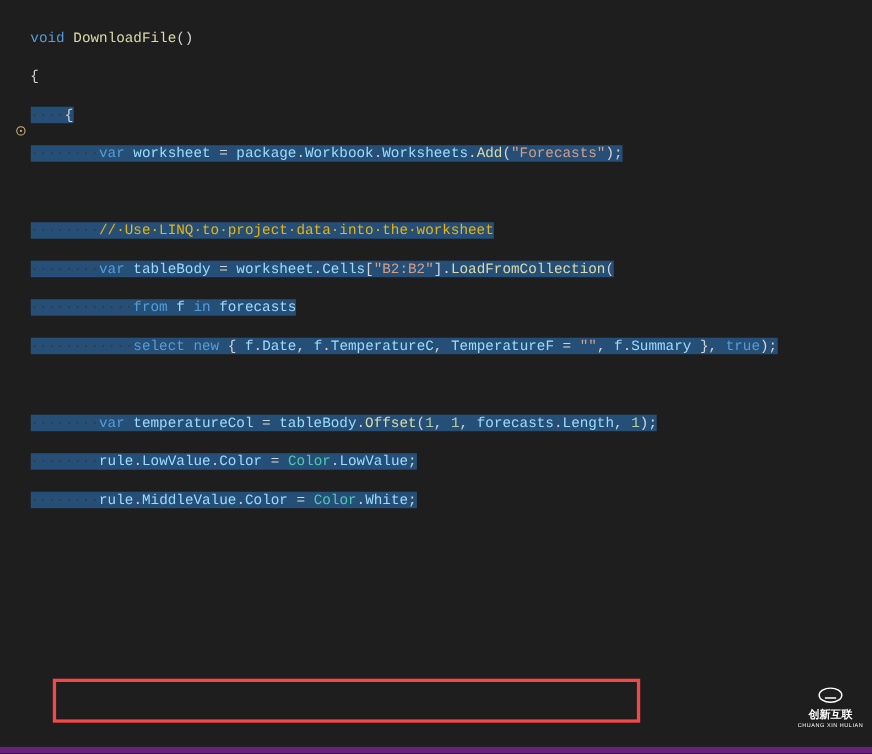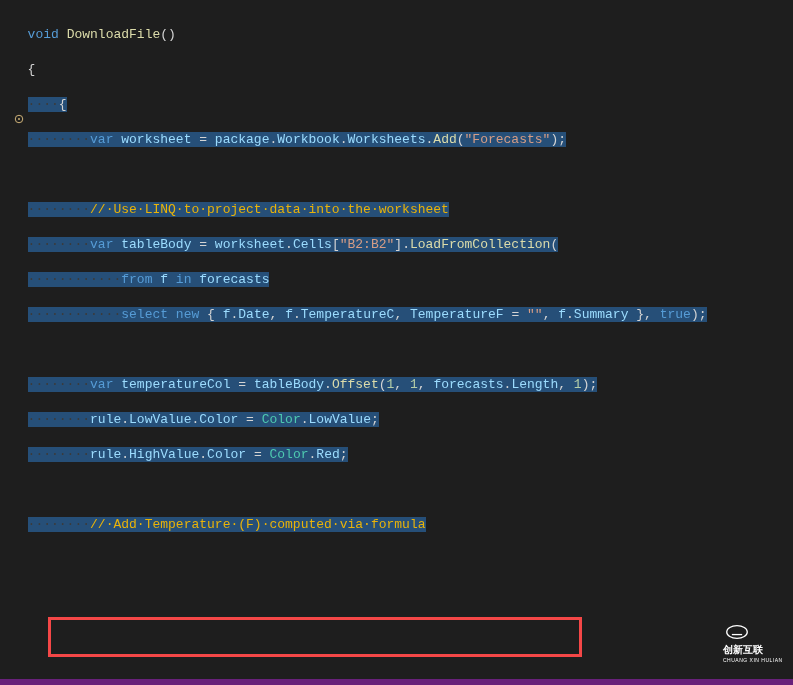--- a/index.html
+++ b/index.html
@@ -49,21 +49,21 @@
   .logo {
     position: absolute;
     right: 6px;
     bottom: 30px;
     width: 64px;
     height: 32px;
     background: #1e1e1e;
     color: #fff;
     font-family: Arial, sans-serif;
     font-size: 9px;
-    text-align: left;
+    text-align: center;
   }
   .logo svg { width: 28px; height: 18px; }
   .bottombar {
     position: absolute;
     bottom: 0;
     left: 0;
     right: 0;
     height: 6px;
     background: #68217a;
   }
@@ -77,23 +77,22 @@
 <span class="ln">  <span class="sel"><span class="ws">····</span><span class="punc">{</span></span></span>
 <span class="ln">  <span class="sel"><span class="ws">········</span><span class="kw">var</span><span class="var"> worksheet</span><span class="punc"> = </span><span class="var">package</span><span class="punc">.</span><span class="var">Workbook</span><span class="punc">.</span><span class="var">Worksheets</span><span class="punc">.</span><span class="method">Add</span><span class="punc">(</span><span class="str">"Forecasts"</span><span class="punc">);</span></span></span>
 <span class="ln"> </span>
 <span class="ln">  <span class="sel"><span class="ws">········</span><span class="cmt">//·Use·LINQ·to·project·data·into·the·worksheet</span></span></span>
 <span class="ln">  <span class="sel"><span class="ws">········</span><span class="kw">var</span><span class="var"> tableBody</span><span class="punc"> = </span><span class="var">worksheet</span><span class="punc">.</span><span class="var">Cells</span><span class="punc">[</span><span class="str">"B2:B2"</span><span class="punc">].</span><span class="method">LoadFromCollection</span><span class="punc">(</span></span></span>
 <span class="ln">  <span class="sel"><span class="ws">············</span><span class="kw">from</span><span class="var"> f </span><span class="kw">in</span><span class="var"> forecasts</span></span></span>
 <span class="ln">  <span class="sel"><span class="ws">············</span><span class="kw">select</span><span class="kw"> new</span><span class="punc"> { </span><span class="var">f</span><span class="punc">.</span><span class="var">Date</span><span class="punc">, </span><span class="var">f</span><span class="punc">.</span><span class="var">TemperatureC</span><span class="punc">, </span><span class="var">TemperatureF</span><span class="punc"> = </span><span class="str">""</span><span class="punc">, </span><span class="var">f</span><span class="punc">.</span><span class="var">Summary</span><span class="punc"> }, </span><span class="kw">true</span><span class="punc">);</span></span></span>
 <span class="ln"> </span>
 <span class="ln">  <span class="sel"><span class="ws">········</span><span class="kw">var</span><span class="var"> temperatureCol</span><span class="punc"> = </span><span class="var">tableBody</span><span class="punc">.</span><span class="method">Offset</span><span class="punc">(</span><span class="num">1</span><span class="punc">, </span><span class="num">1</span><span class="punc">, </span><span class="var">forecasts</span><span class="punc">.</span><span class="var">Length</span><span class="punc">, </span><span class="num">1</span><span class="punc">);</span></span></span>
 <span class="ln">  <span class="sel"><span class="ws">········</span><span class="var">rule</span><span class="punc">.</span><span class="var">LowValue</span><span class="punc">.</span><span class="var">Color</span><span class="punc"> = </span><span class="type">Color</span><span class="punc">.</span><span class="var">LowValue</span><span class="punc">;</span></span></span>
-<span class="ln">  <span class="sel"><span class="ws">········</span><span class="var">rule</span><span class="punc">.</span><span class="var">HighValue</span><span class="punc">.</span><span class="var">Color</span><span class="punc"> = </span><span class="type">Color</span><span class="punc">.</span><span class="var">Red</span><span class="punc">;</span></span></span>
+<span class="ln">  <span class="sel"><span class="ws">········</span><span class="var">rule</span><span class="punc">.</span><span class="var">MiddleValue</span><span class="punc">.</span><span class="var">Color</span><span class="punc"> = </span><span class="type">Color</span><span class="punc">.</span><span class="var">White</span><span class="punc">;</span></span></span>
 <span class="ln"> </span>
-<span class="ln">  <span class="sel"><span class="ws">········</span><span class="cmt">//·Add·Temperature·(F)·computed·via·formula</span></span></span>
 
 
 
 
 
 
 
 
 
 

